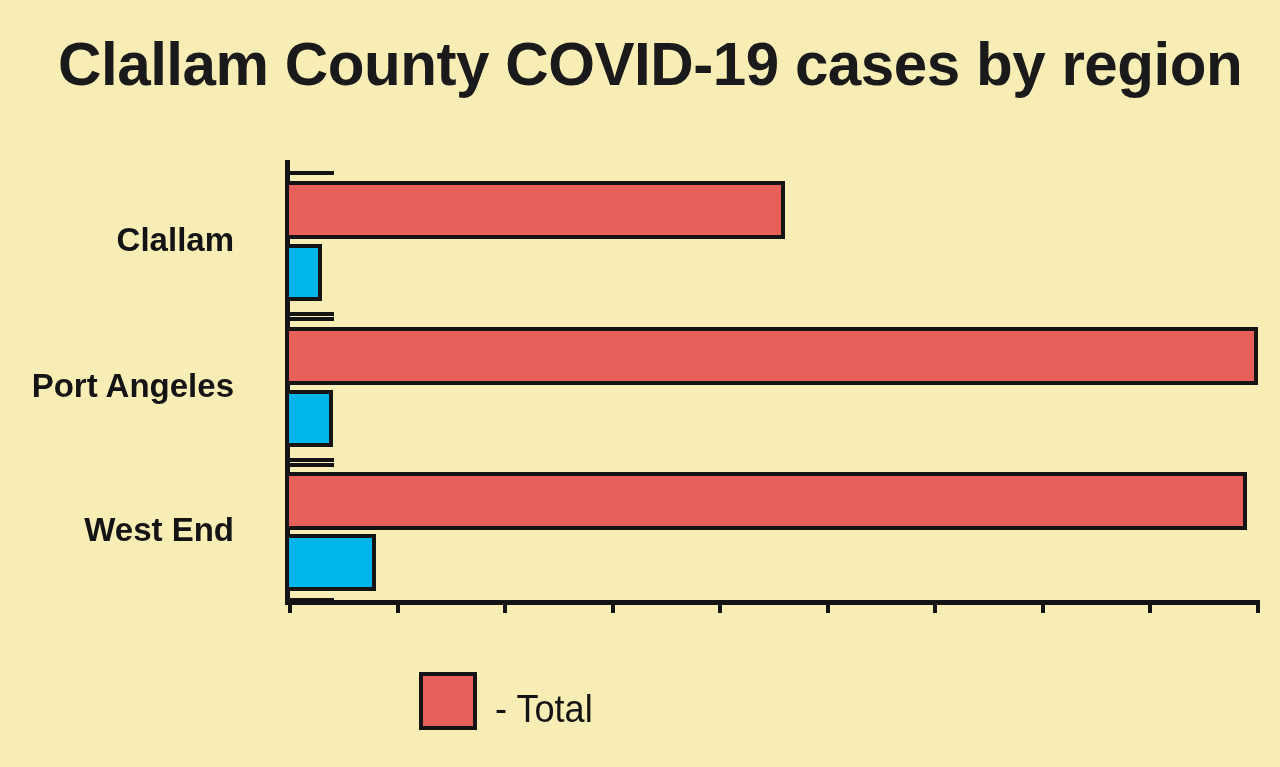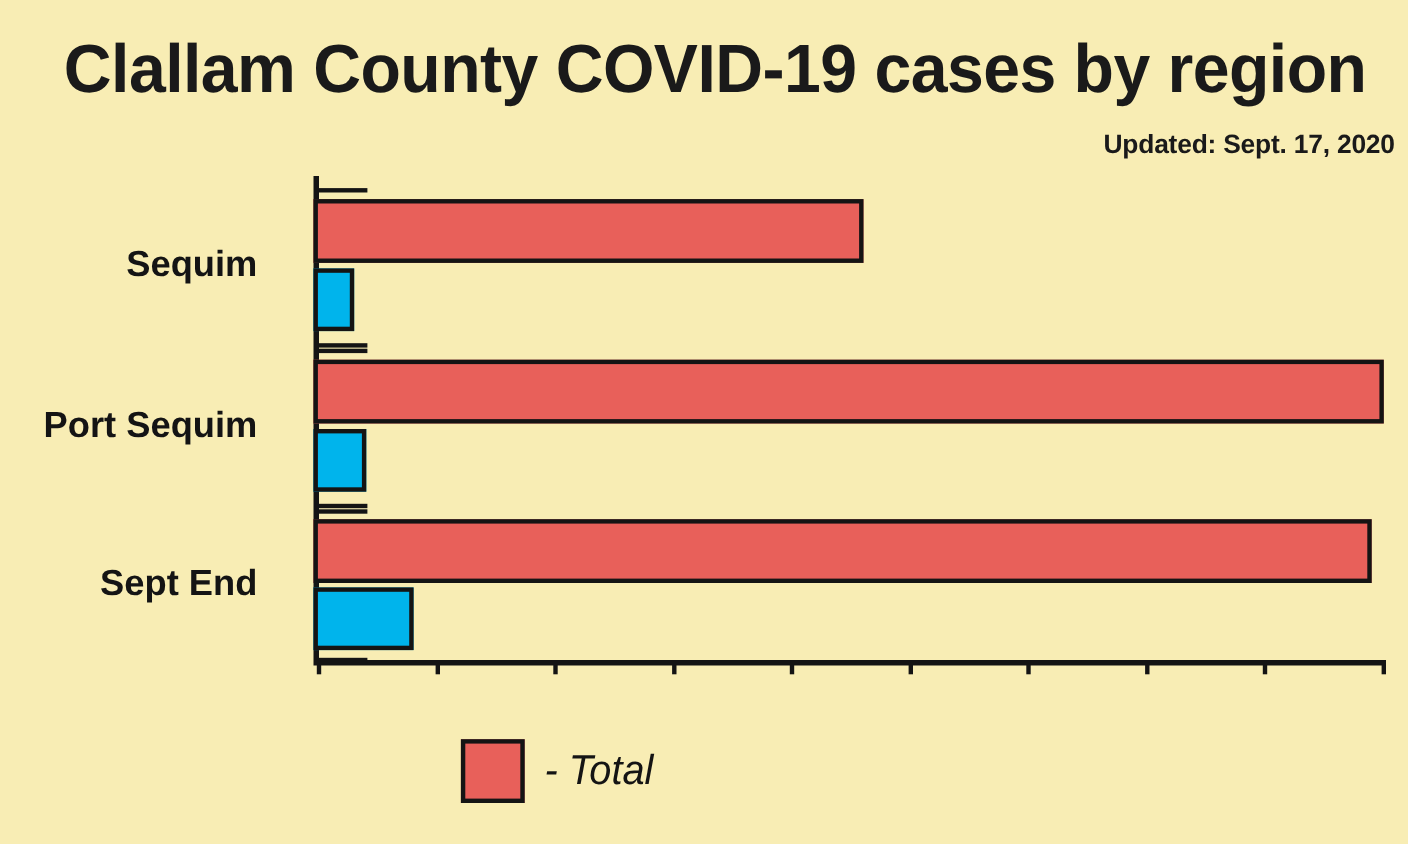--- a/index.html
+++ b/index.html
@@ -115,22 +115,21 @@
   .legend {
     position: absolute;
     left: 0;
     top: 672px;
     width: 1280px;
     height: 70px;
   }
   .legend-item {
     position: absolute;
     display: flex;
-    align-items: center;
-    font-style: italic;
+    align-items: flex-end;
   }
   .legend-item.total { left: 395px; top: 0; }
   .legend-item.recent { left: 710px; top: 0; }
   .swatch {
     width: 58px;
     height: 58px;
     border: 4px solid #141414;
     box-sizing: border-box;
   }
   .swatch.total { background: #e8605a; }
@@ -144,21 +143,20 @@
     transform: scaleX(0.95);
     transform-origin: left center;
   }
 </style>
 </head>
 <body>
 
 <div class="chart-root">
 
   <div class="title">Clallam County COVID-19 cases by region</div>
-  <div class="updated">Updated: Sept. 17, 2020</div>
 
   <div class="plot">
     <div class="axis-y"></div>
     <div class="axis-x"></div>
 
     <div id="ticks">
         <div class="tick" style="left: -2px;"></div>
         <div class="tick" style="left: 105.556px;"></div>
         <div class="tick" style="left: 213.111px;"></div>
         <div class="tick" style="left: 320.667px;"></div>
@@ -179,23 +177,23 @@
       </div>
     <div id="bars">
         <div class="bar total" style="top: 21px; height: 58px; width: 499.756px; margin-left: -5px;"></div>
         <div class="bar recent" style="top: 84px; height: 57px; width: 37.2667px; margin-left: -5px;"></div>
         <div class="bar total" style="top: 167px; height: 58px; width: 973px; margin-left: -5px;"></div>
         <div class="bar recent" style="top: 230px; height: 57px; width: 48.0222px; margin-left: -5px;"></div>
         <div class="bar total" style="top: 312px; height: 58px; width: 962.244px; margin-left: -5px;"></div>
         <div class="bar recent" style="top: 374px; height: 57px; width: 91.0444px; margin-left: -5px;"></div>
       </div>
     <div id="catlabels">
-        <div class="cat-label" style="top: 62px;">Sequim</div>
-        <div class="cat-label" style="top: 208px;">Port Sequim</div>
-        <div class="cat-label" style="top: 352px;">Sept End</div>
+        <div class="cat-label" style="top: 62px;">Clallam</div>
+        <div class="cat-label" style="top: 208px;">Port Angeles</div>
+        <div class="cat-label" style="top: 352px;">West End</div>
       </div>
   </div>
 
   <div class="legend">
     <div class="legend-item total">
       <span class="swatch total"></span>
       <span class="legend-text">- Total</span>
     </div>
   </div>
 

